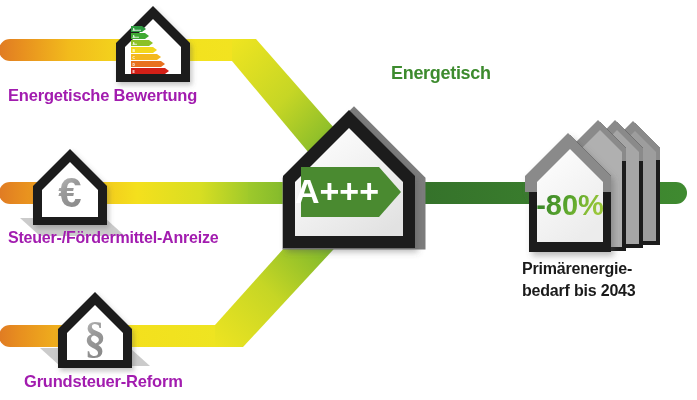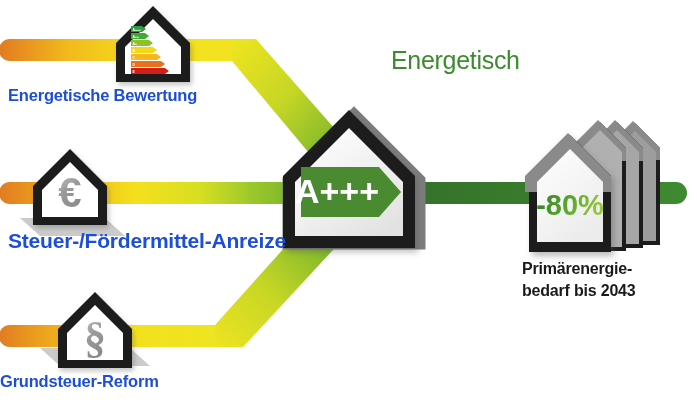--- a/index.html
+++ b/index.html
@@ -1,29 +1,29 @@
 <!DOCTYPE html>
 <html><head>
 <meta charset="utf-8">
 <style>
   html,body{margin:0;padding:0;background:#ffffff;}
   body{width:697px;height:400px;position:relative;overflow:hidden;
        font-family:"Liberation Sans","DejaVu Sans",sans-serif;}
   #stage{position:absolute;left:0;top:0;width:697px;height:400px;}
   #stage svg{position:absolute;left:0;top:0;}
 
-  .lbl{position:absolute;font-weight:bold;color:#1d4ed8;letter-spacing:-0.2px;
+  .lbl{position:absolute;font-weight:bold;color:#a21caf;letter-spacing:-0.2px;
        white-space:nowrap;}
   .lbl-1{left:8px;top:86px;font-size:16.5px;}
-  .lbl-2{left:8px;top:229px;font-size:21px;}
-  .lbl-3{left:0;top:372px;font-size:16.5px;}
+  .lbl-2{left:8px;top:229px;font-size:16px;}
+  .lbl-3{left:24px;top:372px;font-size:16.5px;}
   .lbl-right{position:absolute;left:522px;top:258px;font-size:16px;font-weight:bold;
              color:#1a1a1a;line-height:22px;letter-spacing:-0.2px;}
   .lbl-right span{display:block;}
-  .headline{position:absolute;left:391px;top:45px;font-size:25px;font-weight:normal;
+  .headline{position:absolute;left:391px;top:58px;font-size:18px;font-weight:bold;
             color:#3d8b2e;line-height:31px;letter-spacing:-0.3px;}
   .headline span{display:block;}
 </style>
 </head>
 <body>
 
 <div id="stage">
 
   <svg width="697" height="400" viewBox="0 0 697 400">
     <defs>

